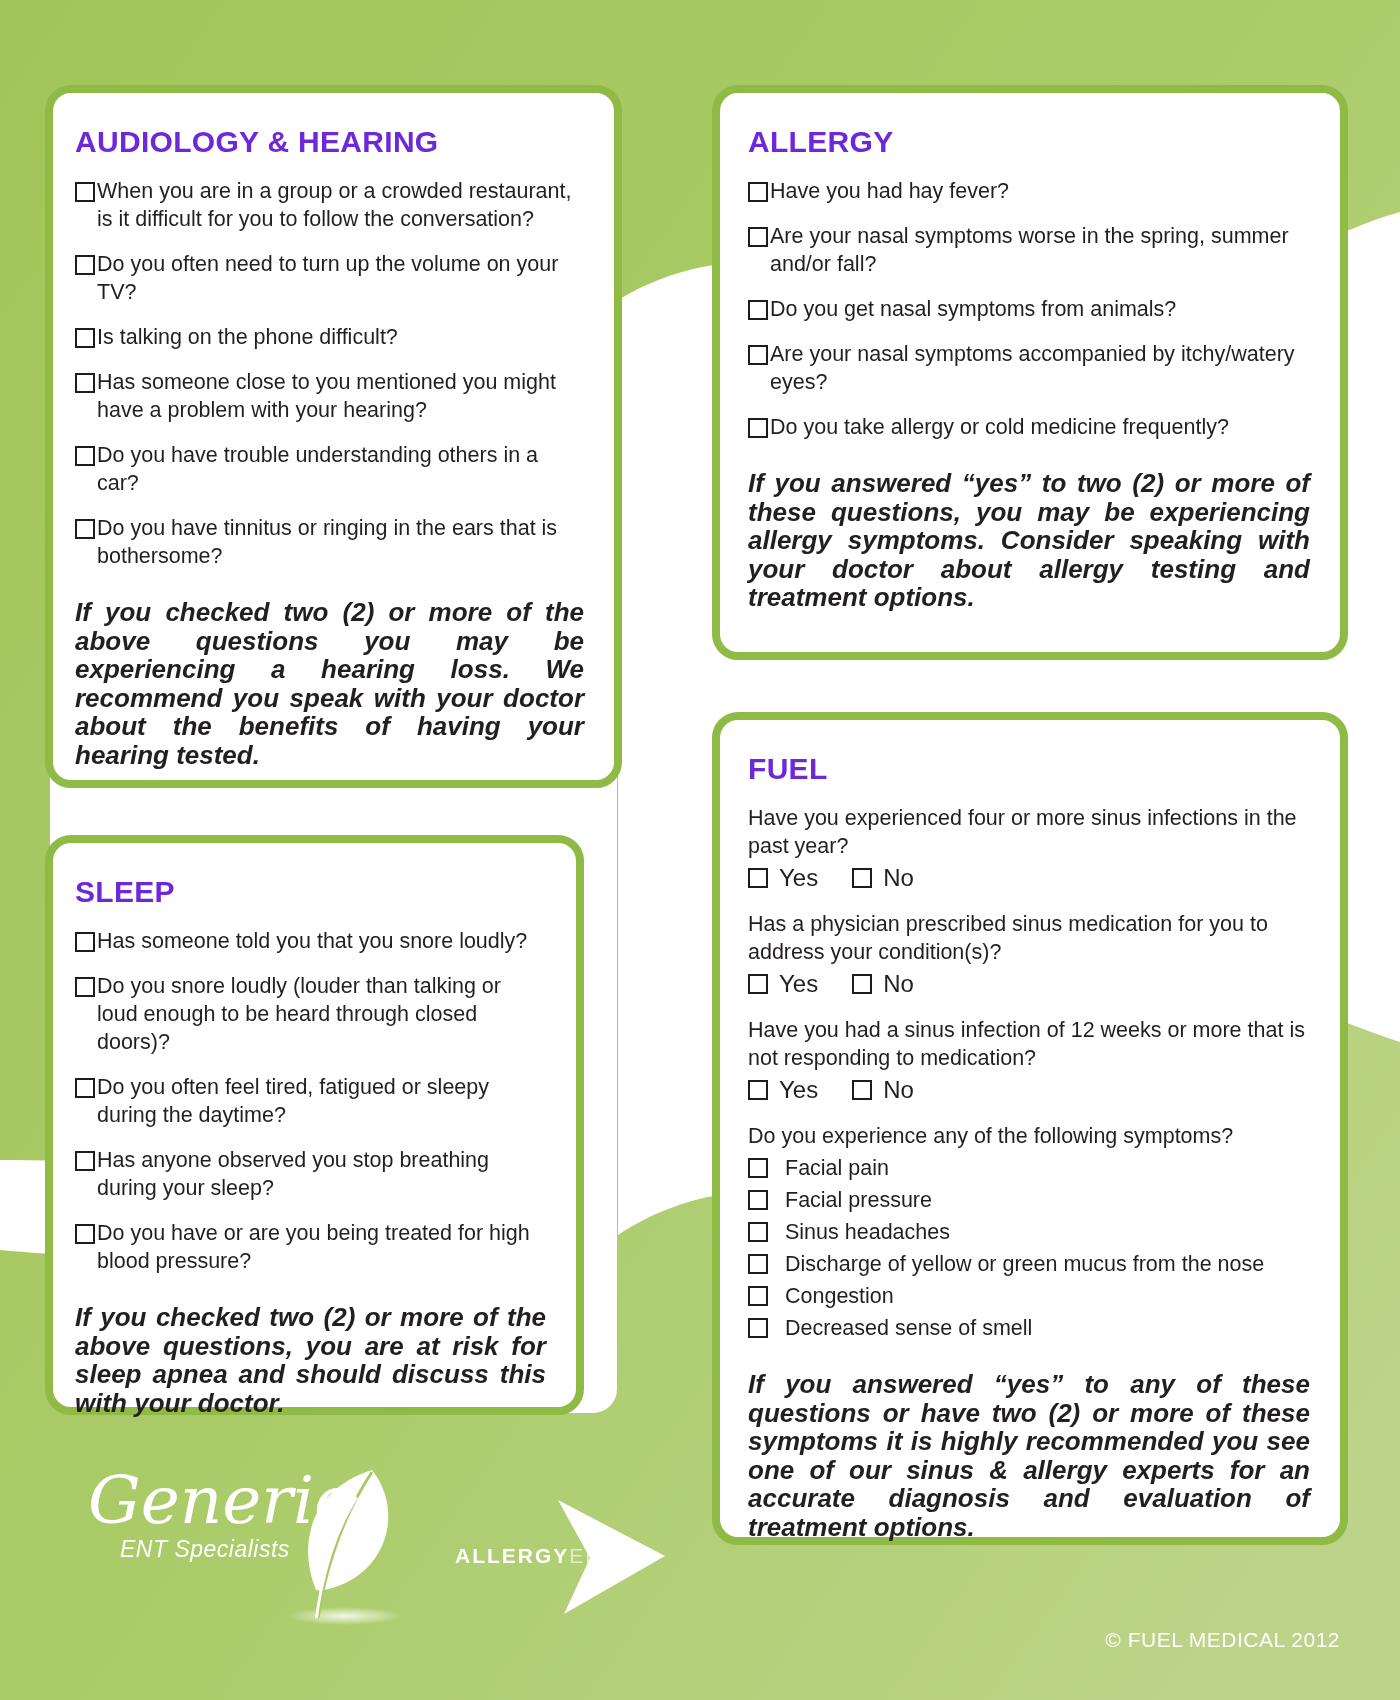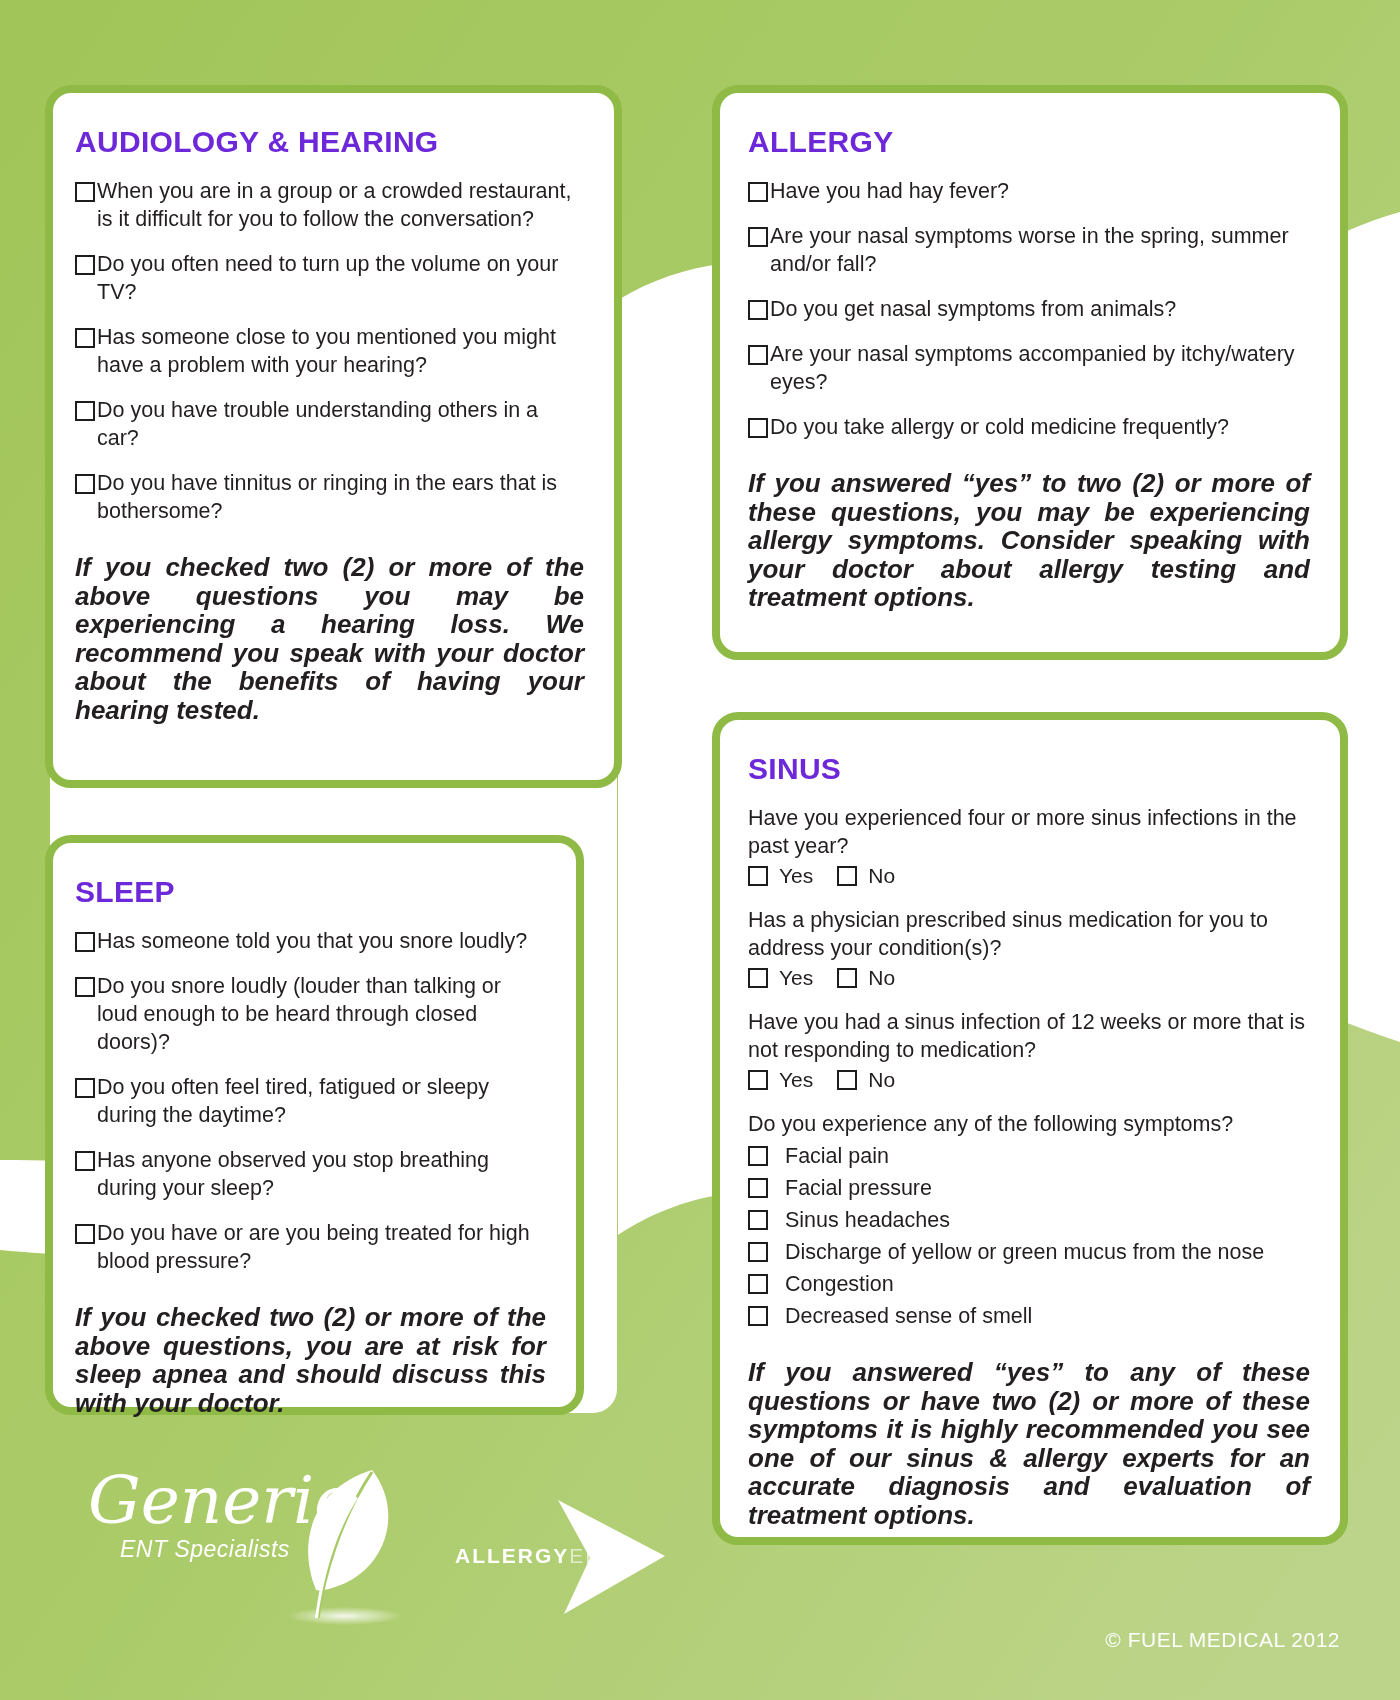--- a/index.html
+++ b/index.html
@@ -14,21 +14,21 @@
   .card-allergy{left:712px;top:85px;width:636px;height:575px;padding-left:28px;}
   .card-sinus{left:712px;top:712px;width:636px;height:833px;padding-left:28px;}
 
   .sec-title{margin:8px 0 18px 0;font-size:30px;font-weight:bold;color:#6d28d9;letter-spacing:0.3px;}
   .q{display:flex;gap:2px;margin-bottom:17px;font-size:21.5px;line-height:28px;}
   .cb{width:16px;height:16px;border:2.5px solid #1d1d1b;flex:0 0 auto;margin-top:5px;background:#fff;}
   .note{margin:28px 0 0 0;font-size:26px;line-height:28.5px;font-weight:bold;font-style:italic;
         text-align:justify;}
 
   .sq{margin:8px 0 4px 0;font-size:21.5px;line-height:28px;}
-  .yn{display:flex;gap:24px;margin:2px 0 18px 0;font-size:21px;}
+  .yn{display:flex;gap:34px;margin:2px 0 18px 0;font-size:24px;}
   .opt{display:flex;gap:11px;align-items:center;}
   .opt .cb{margin-top:0;}
   .sym{display:flex;gap:17px;margin-bottom:4px;font-size:21.5px;line-height:28px;}
   .sym .cb{margin-top:4px;}
   .sym-intro{margin:0 0 4px 0;font-size:21.5px;line-height:28px;}
 
   .brand{position:absolute;left:88px;top:1468px;color:#ffffff;}
   .brand-script{font-family:"DejaVu Serif", serif;font-style:italic;font-size:66px;line-height:66px;}
   .brand-sub{font-style:italic;font-size:23px;margin:2px 0 0 32px;letter-spacing:0.5px;}
   .leaf{position:absolute;left:288px;top:1468px;}
@@ -74,20 +74,24 @@
         <div class="q">
           <span class="cb"></span>
           <span>When you are in a group or a crowded restaurant, is it difficult for you to follow the conversation?</span>
         </div>
 
         <div class="q">
           <span class="cb"></span>
           <span>Do you often need to turn up the volume on your TV?</span>
         </div>
 
+        <div class="q">
+          <span class="cb"></span>
+          <span>Is talking on the phone difficult?</span>
+        </div>
 
         <div class="q">
           <span class="cb"></span>
           <span>Has someone close to you mentioned you might have a problem with your hearing?</span>
         </div>
 
         <div class="q">
           <span class="cb"></span>
           <span>Do you have trouble understanding others in a car?</span>
         </div>
@@ -158,21 +162,21 @@
 
         <div class="q">
           <span class="cb"></span>
           <span>Do you take allergy or cold medicine frequently?</span>
         </div>
       </div>
     <p class="note">If you answered “yes” to two (2) or more of these questions, you may be experiencing allergy symptoms. Consider speaking with your doctor about allergy testing and treatment options.</p>
   </div>
 
   <div class="card card-sinus">
-    <h2 class="sec-title">SINUS</h2>
+    <h2 class="sec-title">FUEL</h2>
     <div>
 
         <div>
           <p class="sq">Have you experienced four or more sinus infections in the past year?</p>
           <div class="yn">
             <span class="opt">
               <span class="cb"></span>
               <span>Yes</span>
             </span>
             <span class="opt">

